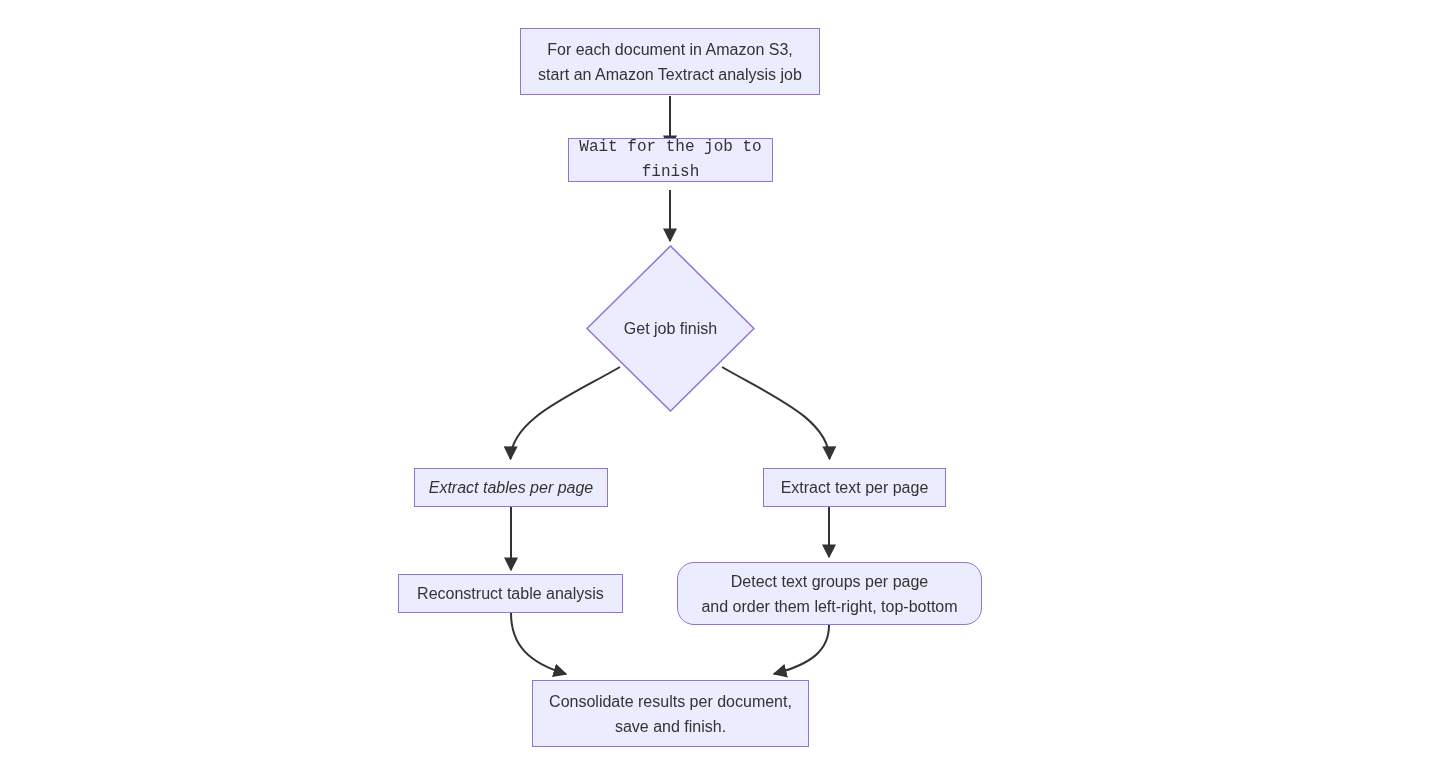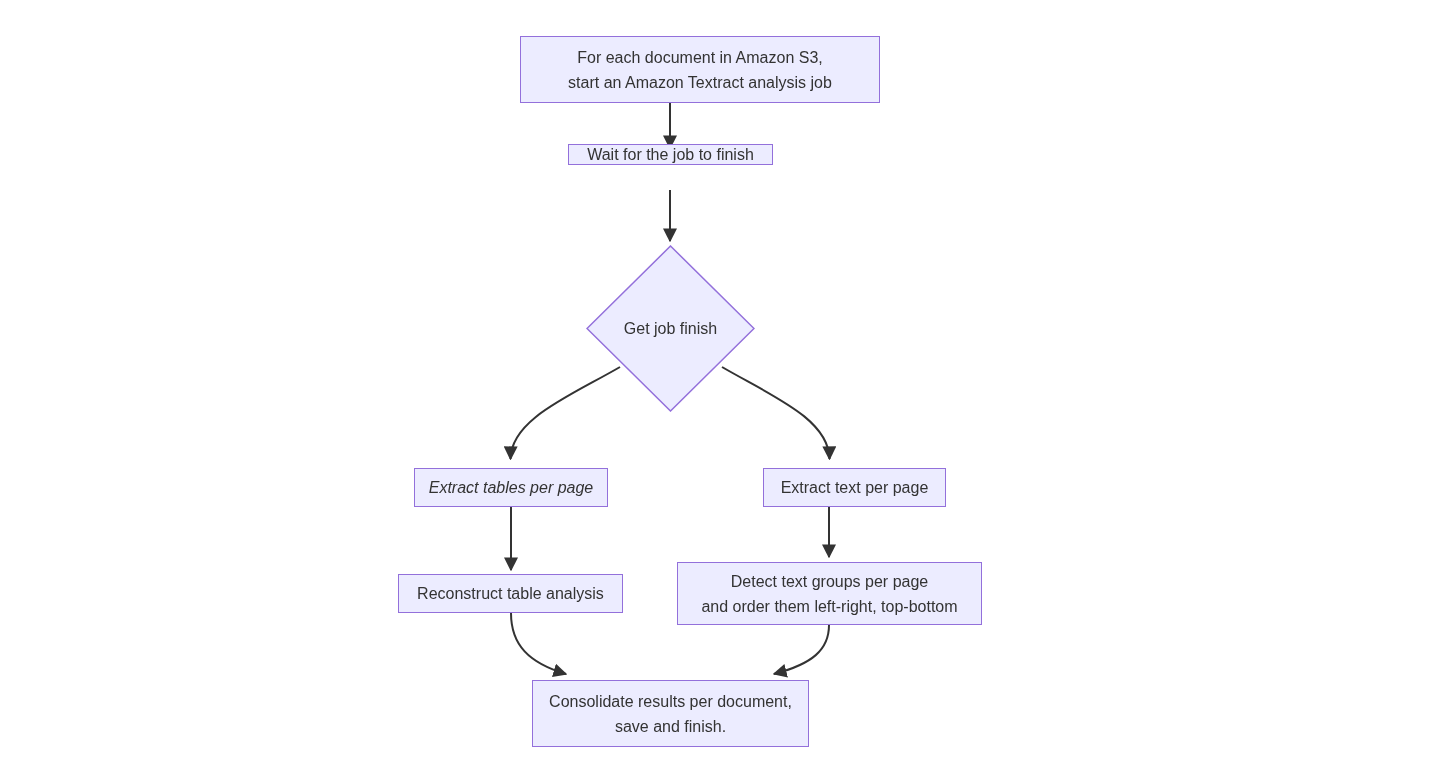--- a/index.html
+++ b/index.html
@@ -76,26 +76,26 @@
     <path class="edge" d="M 670 96 L 670 148" marker-end="url(#arrowhead)"></path>
     <path class="edge" d="M 670 190 L 670 241" marker-end="url(#arrowhead)"></path>
     <path class="edge" d="M 620 367 C 570 396, 511 419, 510.5 459" marker-end="url(#arrowhead)"></path>
     <path class="edge" d="M 722 367 C 772 396, 829 419, 829.5 459" marker-end="url(#arrowhead)"></path>
     <path class="edge" d="M 511 507 L 511 570" marker-end="url(#arrowhead)"></path>
     <path class="edge" d="M 829 507 L 829 557" marker-end="url(#arrowhead)"></path>
     <path class="edge" d="M 511 613 C 511 645, 529 663, 566 674" marker-end="url(#arrowhead)"></path>
     <path class="edge" d="M 829 625 C 829 650, 812 664, 774 674" marker-end="url(#arrowhead)"></path>
   </svg>
 
-  <div class="node rect" style="left:520px; top:36px; width:360px; height:67px;text-align:center;">
+  <div class="node rect" style="left:520px; top:28px; width:300px; height:67px;text-align:center;">
     <span class="label">For each document in Amazon S3,
 start an Amazon Textract analysis job</span>
   </div>
 
-  <div class="node rect" style="left:568px; top:144px; width:205px; height:21px;">
+  <div class="node rect" style="left:568px; top:138px; width:205px; height:44px;font-family:Liberation Mono, monospace;">
     <span class="label">Wait for the job to finish</span>
   </div>
 
   <div class="node diamond" style="left:586px; top:245px; width:169px; height:167px;">
     <svg class="diamond-shape" width="169" height="167" viewBox="0 0 169 167" xmlns="http://www.w3.org/2000/svg">
       <polygon points="84.5,1 168,83.5 84.5,166 1,83.5"></polygon>
     </svg>
     <span class="label">Get job finish</span>
   </div>
 
@@ -104,21 +104,21 @@
   </div>
 
   <div class="node rect" style="left:763px; top:468px; width:183px; height:39px;">
     <span class="label">Extract text per page</span>
   </div>
 
   <div class="node rect" style="left:398px; top:574px; width:225px; height:39px;">
     <span class="label">Reconstruct table analysis</span>
   </div>
 
-  <div class="node rect" style="left:677px; top:562px; width:305px; height:63px;">
+  <div class="node rect" style="left:677px; top:562px; width:305px; height:63px;border-radius:17px;">
     <span class="label">Detect text groups per page
 and order them left-right, top-bottom</span>
   </div>
 
   <div class="node rect" style="left:532px; top:680px; width:277px; height:67px;">
     <span class="label">Consolidate results per document,
 save and finish.</span>
   </div>
 
 </div>

